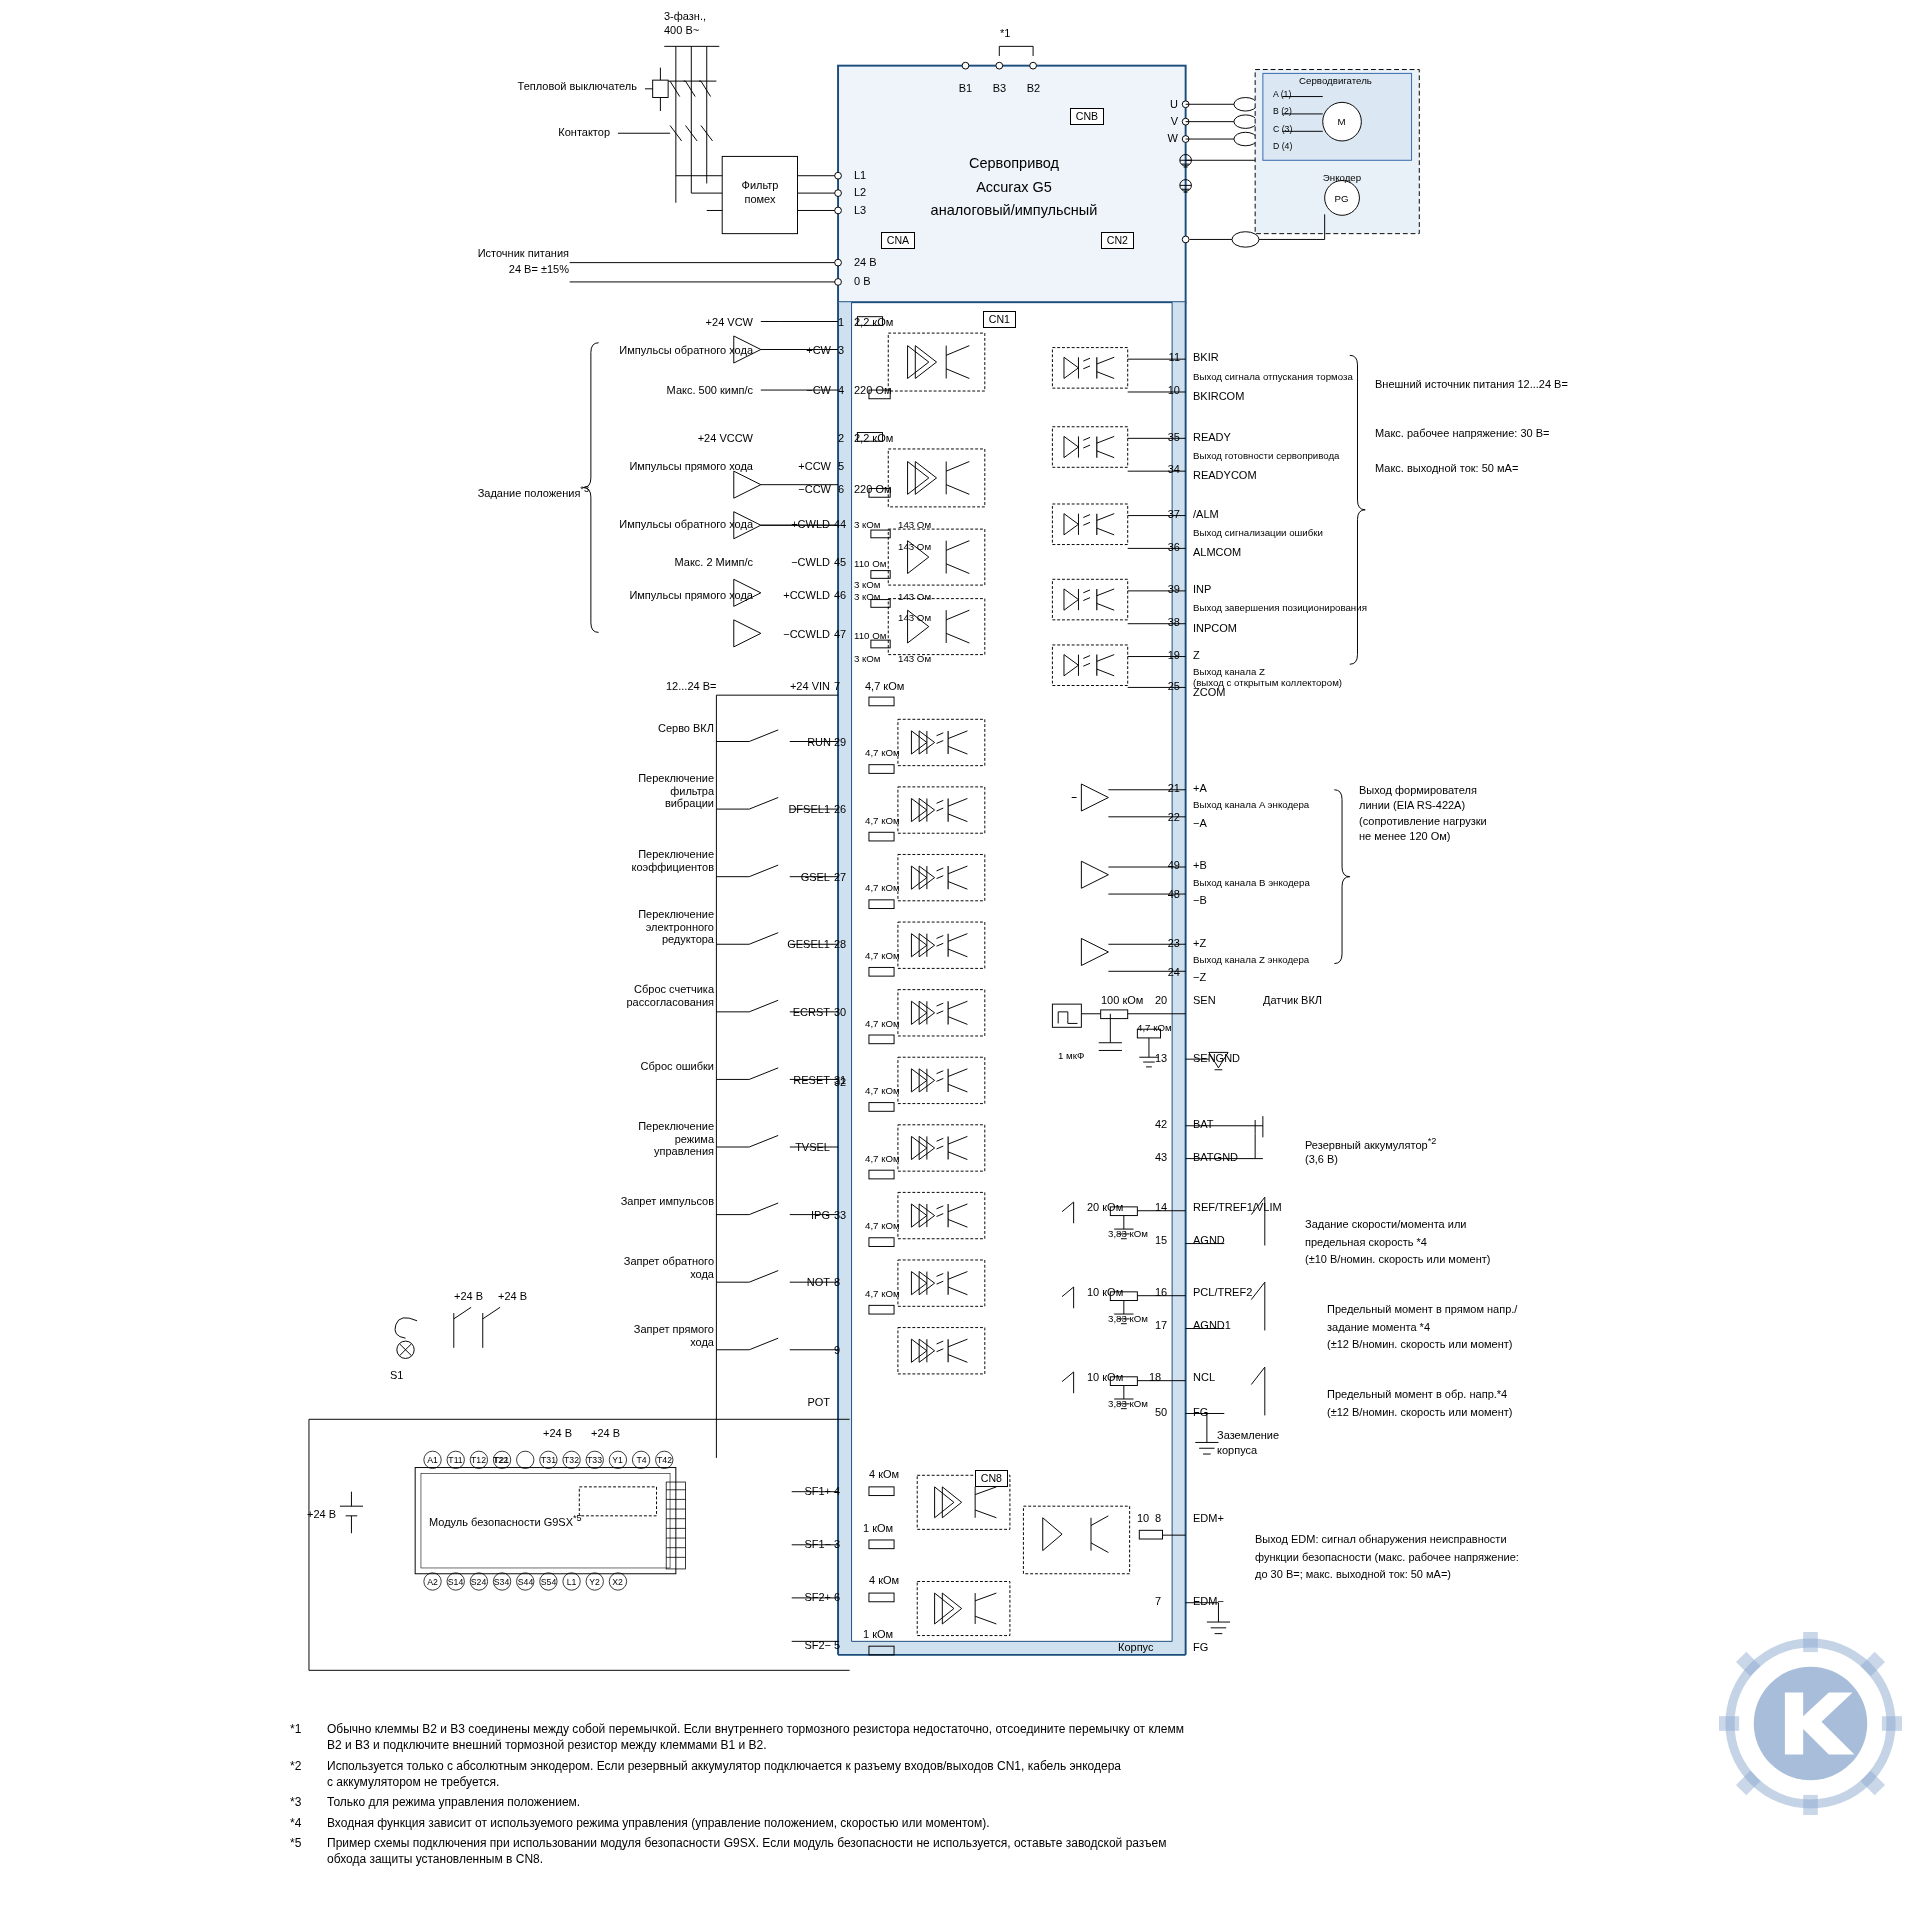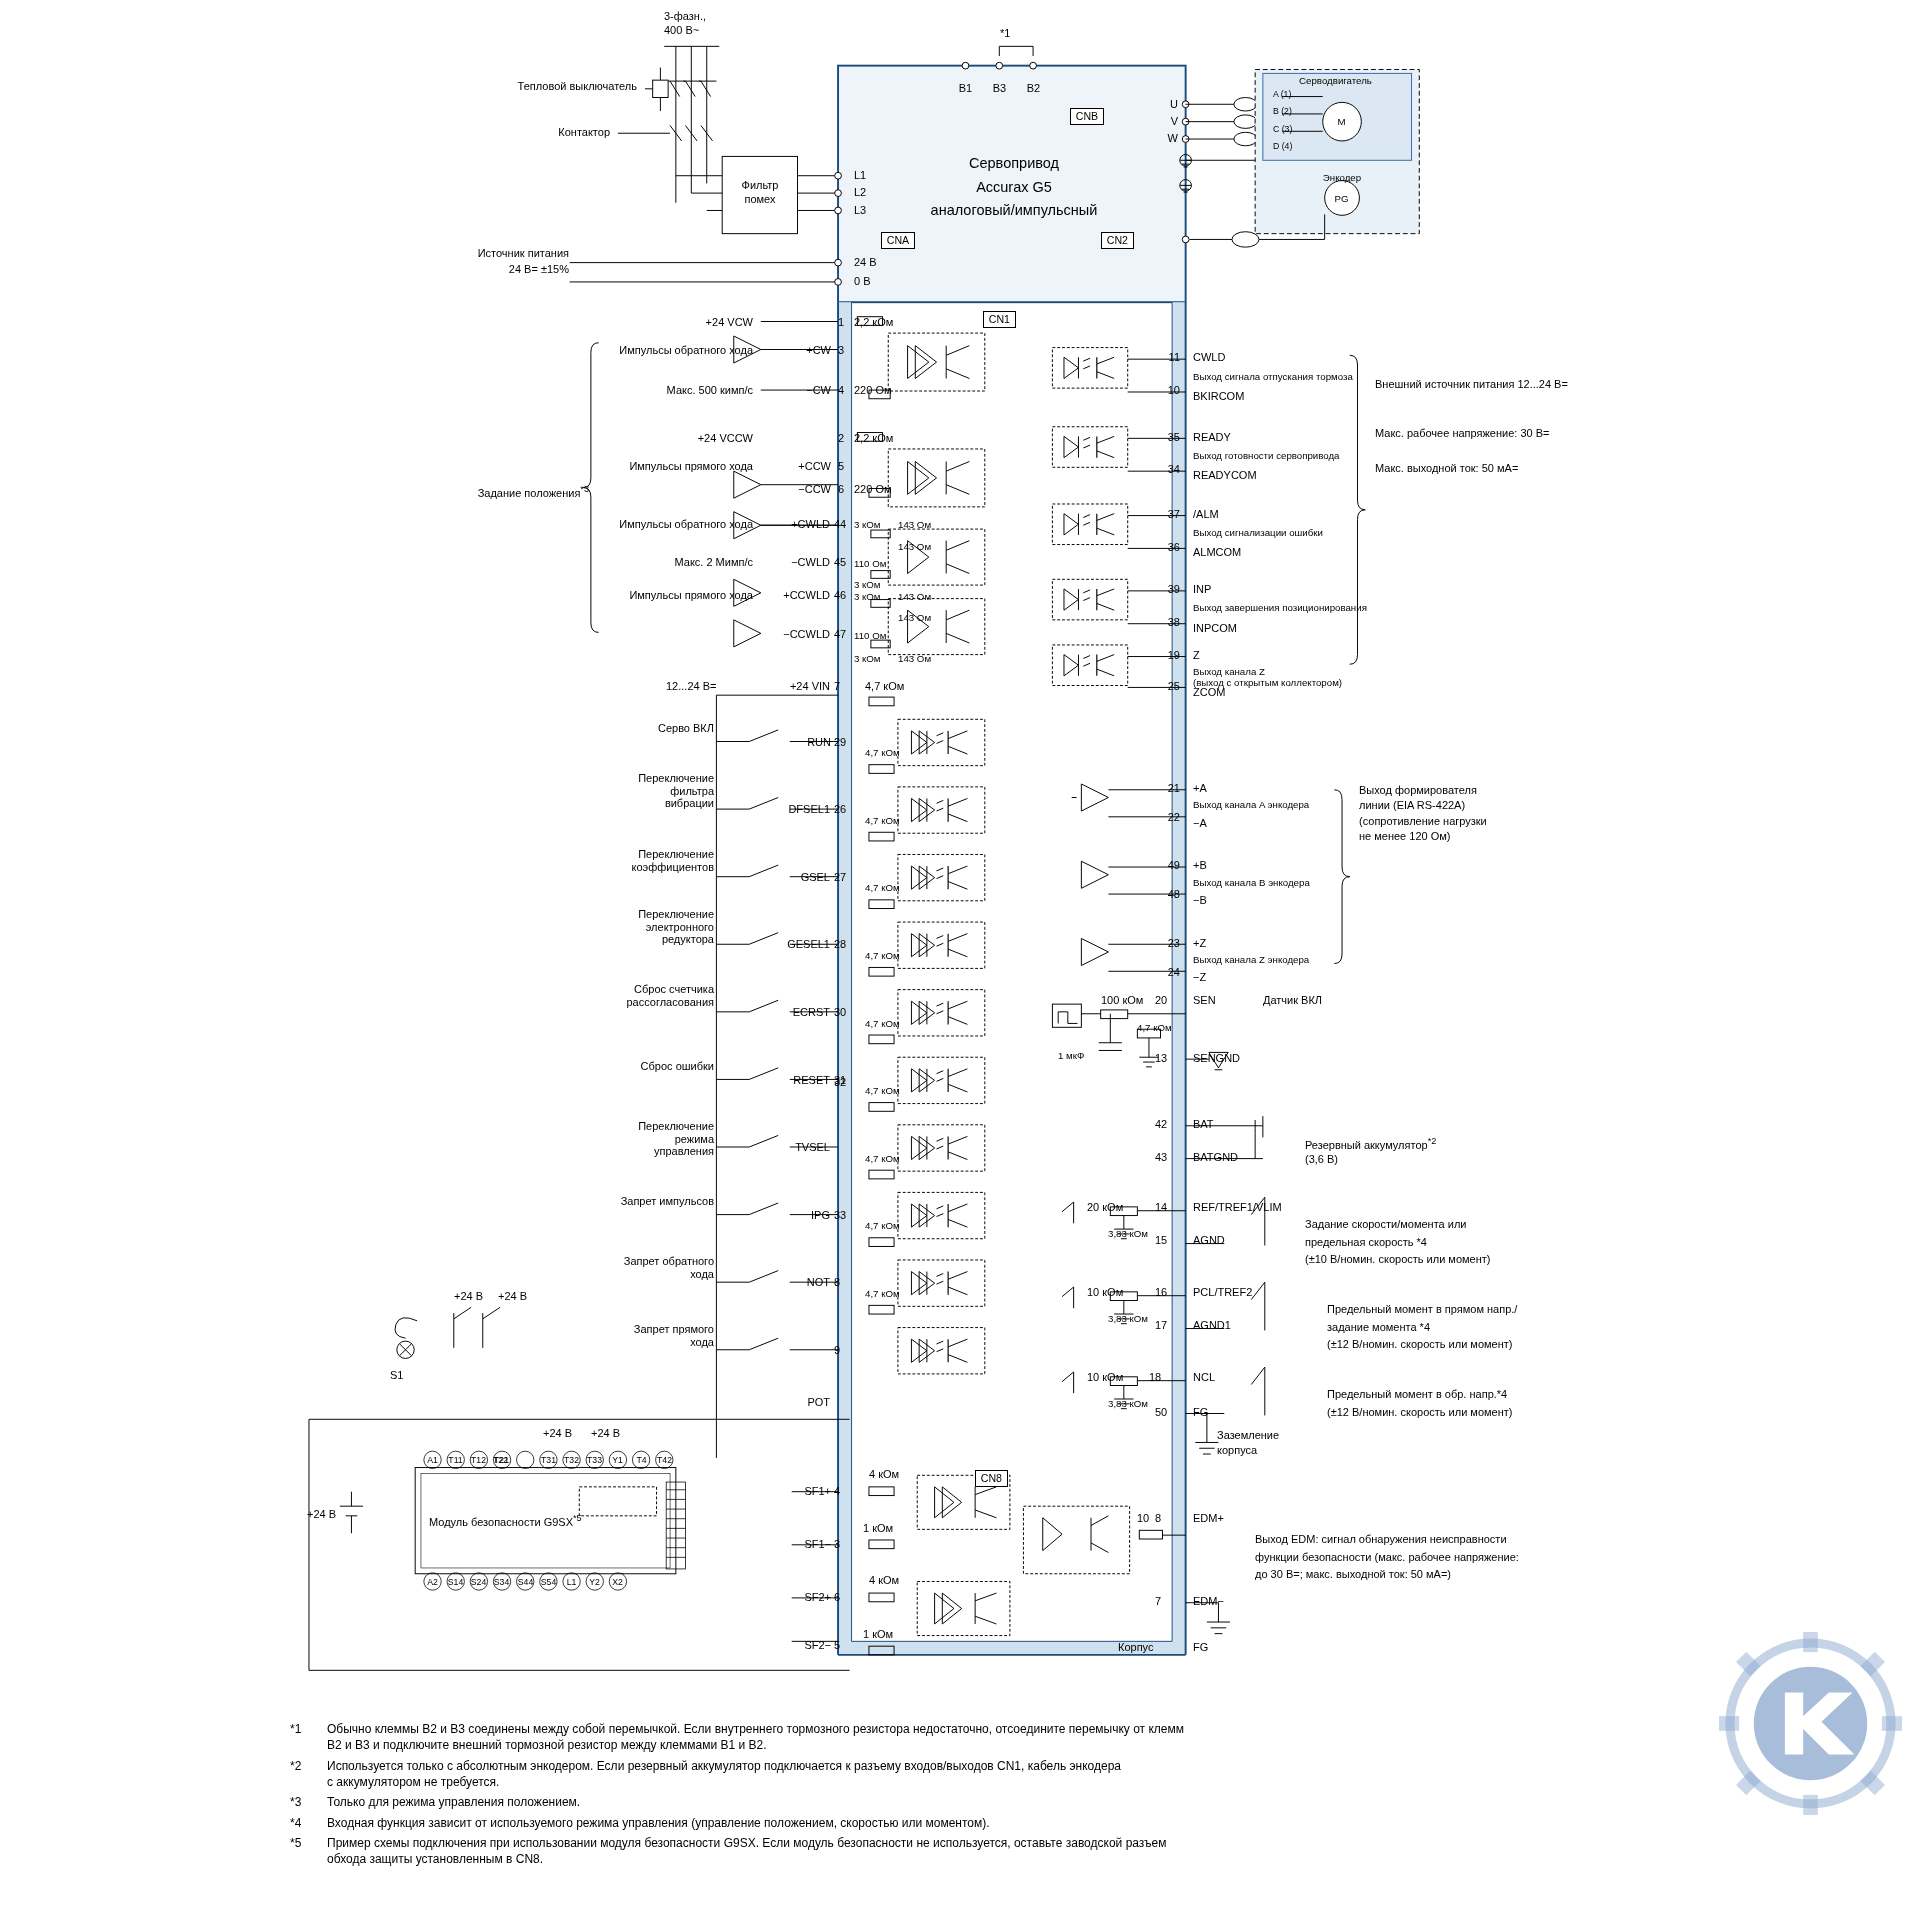--- a/index.html
+++ b/index.html
@@ -565,21 +565,21 @@
 <div class="lbl r" style="left:724px;top:1276px;width:106px;">NOT</div>
 <div class="lbl" style="left:834px;top:1276px;">8</div>
 <div class="lbl sm" style="left:865px;top:1288px;">4,7 кОм</div>
 
 <div class="lbl r" style="left:579px;top:1323px;width:135px;white-space:pre;">Запрет прямого
 хода</div>
 <div class="lbl r" style="left:724px;top:1396px;width:106px;">POT</div>
 <div class="lbl" style="left:834px;top:1344px;">9</div>
 
 <div class="lbl r" style="left:1149px;top:351px;width:31px;">11</div>
-<div class="lbl" style="left:1193px;top:351px;">CWLD</div>
+<div class="lbl" style="left:1193px;top:351px;">BKIR</div>
 <div class="lbl sm" style="left:1193px;top:371px;">Выход сигнала отпускания тормоза</div>
 <div class="lbl r" style="left:1149px;top:384px;width:31px;">10</div>
 <div class="lbl" style="left:1193px;top:390px;">BKIRCOM</div>
 
 <div class="lbl r" style="left:1149px;top:431px;width:31px;">35</div>
 <div class="lbl" style="left:1193px;top:431px;">READY</div>
 <div class="lbl sm" style="left:1193px;top:450px;">Выход готовности сервопривода</div>
 <div class="lbl r" style="left:1149px;top:463px;width:31px;">34</div>
 <div class="lbl" style="left:1193px;top:469px;">READYCOM</div>
 

